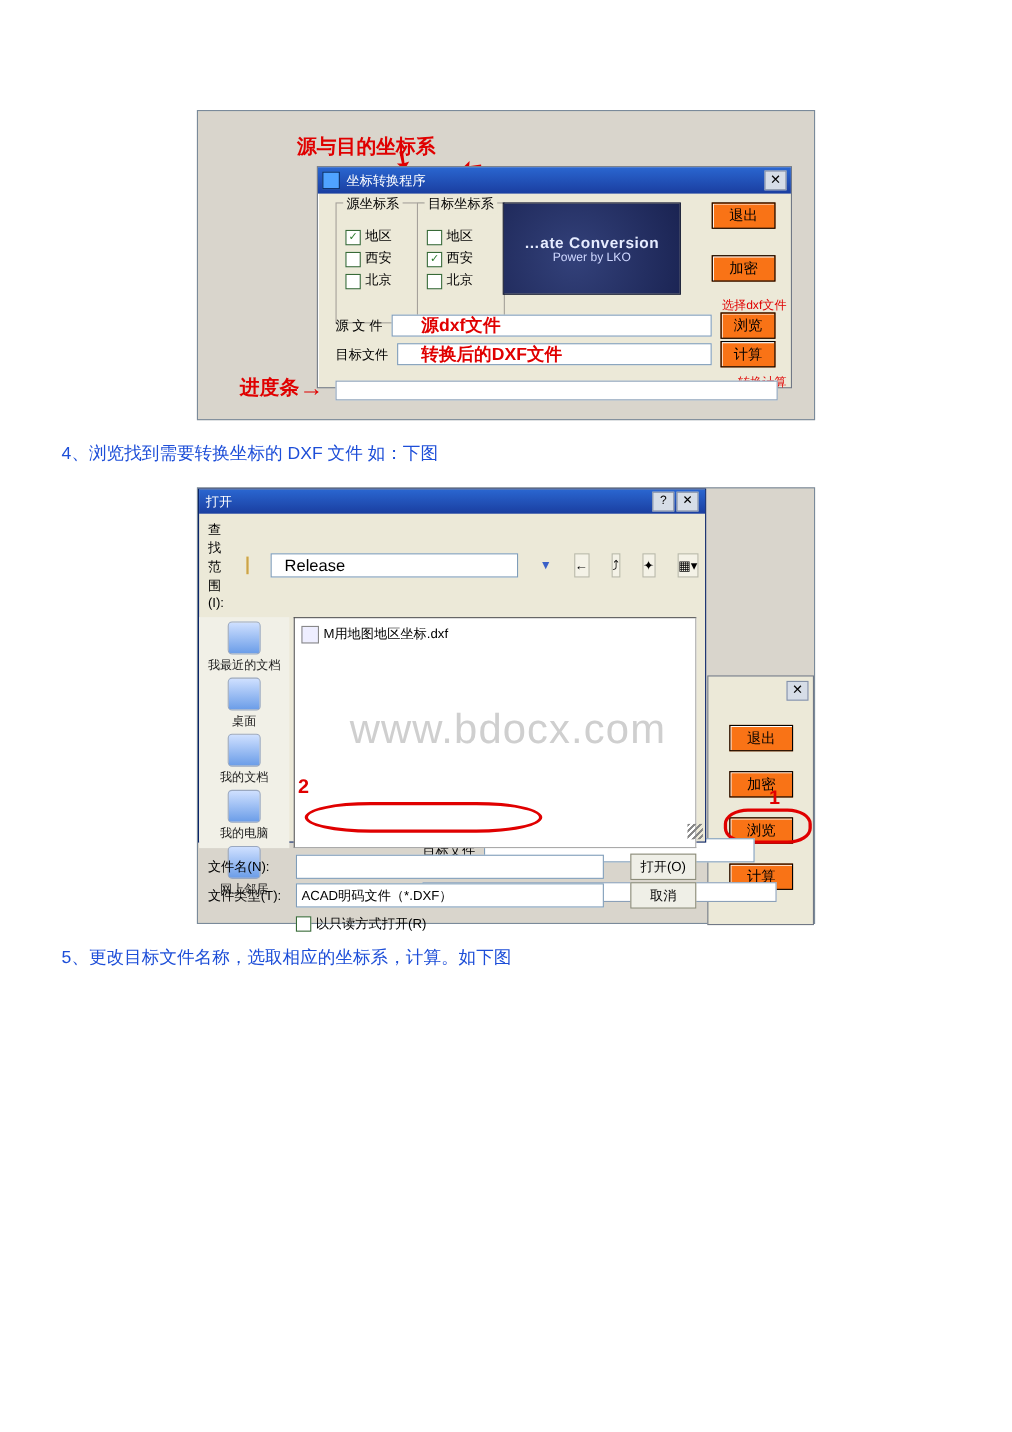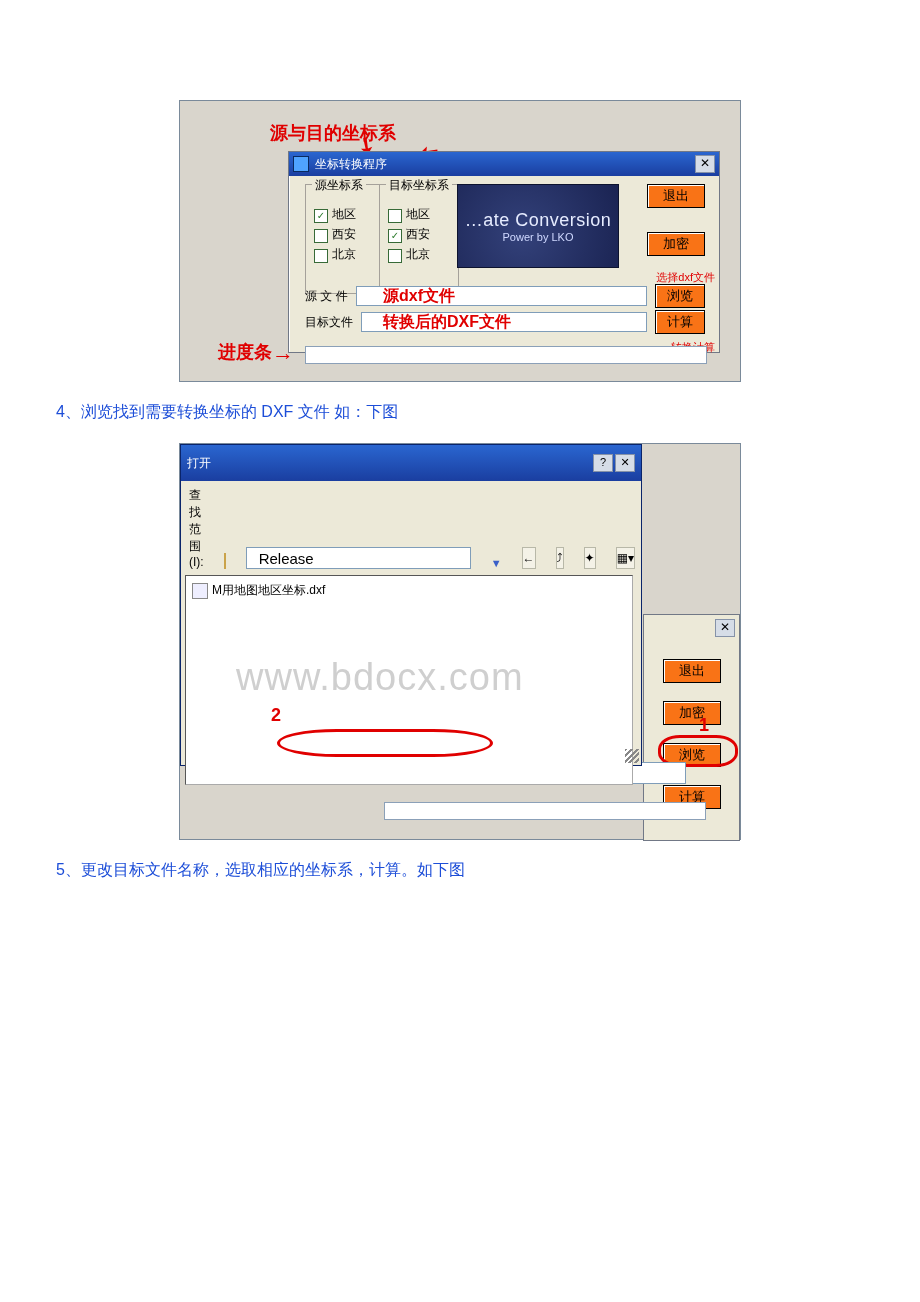--- a/index.html
+++ b/index.html
@@ -96,21 +96,21 @@
   .decor {
     position: absolute;
     left: 168px; top: 8px;
     width: 160px; height: 82px;
     background: radial-gradient(circle at 40% 60%, #33417a, #1a2352);
     color: #cfd8ff;
     font-size: 11px;
     display:flex; flex-direction:column; align-items:center; justify-content:center;
     border: 1px solid #0d132e;
   }
-  .decor .big { font-size: 18px; font-weight: normal; letter-spacing: 0.5px; color:#e6ecff;}
+  .decor .big { font-size: 14px; font-weight: bold; letter-spacing: 0.5px; color:#e6ecff;}
   .win1 .rbuttons { position:absolute; right: 12px; top: 8px; width: 60px; display:flex; flex-direction:column; gap:24px;}
   .wbtn {
     width: 56px; height: 22px;
     background: #f97316;
     border: 1px solid #000000;
     font-size: 13px;
     display:flex; align-items:center; justify-content:center;
     box-shadow: 1px 1px 0 #fff inset;
     cursor: default;
   }
@@ -223,34 +223,34 @@
 
   
   .dlg {
     position:absolute;
     left:0; top:0;
     width: 460px; height: 320px;
     background: #ece9d8;
     border: 1px solid #0a246a;
   }
   .dlg .dtitle {
-    height: 36px;
+    height: 22px;
     background: linear-gradient(#2a66d0,#1a3ea0);
     color:#fff; font-size:12px;
     display:flex; align-items:center; padding:0 6px;
   }
   .dlg .dtitle .right {
     margin-left:auto; display:flex; gap:2px;
   }
   .dlg .dtitle .winbtn {
     width:18px;height:16px;background:#d6dde7;border:1px solid #8592a8;
     font-size:11px;line-height:14px;text-align:center;color:#000;
   }
   .dlg .toolbar {
-    display:flex; align-items:flex-end; gap:20px;
+    display:flex; align-items:center; gap:20px;
     padding: 6px 8px;
     font-size:12px;
   }
   .dlg .toolbar select, .dlg .toolbar input.where {
     flex:1; height:20px; border:1px solid #7f9db9; background:#fff; font-size:15px; padding:0 12px;
   }
   .dlg .toolbar .tool {
     width:20px;height:20px;border:1px solid #b8b8a8;background:#f4f2e7;
     font-size:12px; display:flex;align-items:center;justify-content:center;
   }
@@ -452,28 +452,72 @@
         <span>查找范围(I):</span>
         <span style="width:14px;height:14px;border:1px solid #caa34a;background:#ffe9a8;display:inline-block"></span>
         <input class="where" value="Release" style="">
         <span style="color:#3a60c8;font-size:11px;">▼</span>
         <span class="tool">←</span>
         <span class="tool">⤴</span>
         <span class="tool">✦</span>
         <span class="tool">▦▾</span>
       </div>
       <div class="main">
+        <div class="places">
+          <div class="pitem">
+              <div class="picon"></div>
+              <span>我最近的文档</span>
+            </div>
+          <div class="pitem">
+              <div class="picon"></div>
+              <span>桌面</span>
+            </div>
+          <div class="pitem">
+              <div class="picon"></div>
+              <span>我的文档</span>
+            </div>
+          <div class="pitem">
+              <div class="picon"></div>
+              <span>我的电脑</span>
+            </div>
+          <div class="pitem">
+              <div class="picon"></div>
+              <span>网上邻居</span>
+            </div>
+        </div>
         <div class="filelist">
           <div class="fitem">
             <span class="ficon"></span>
             <span>M用地图地区坐标.dxf</span>
           </div>
           <div class="watermark">www.bdocx.com</div>
         </div>
       </div>
+      <div class="bottom">
+        <div class="brow">
+          <label>文件名(N):</label>
+          <div class="field">
+              <input class="combo" style="">
+            </div>
+          <div class="dbtn">打开(O)</div>
+        </div>
+        <div class="brow">
+          <label>文件类型(T):</label>
+          <div class="field">
+              <input class="combo" value="ACAD明码文件（*.DXF）" style="">
+            </div>
+          <div class="dbtn">取消</div>
+        </div>
+        <div class="brow">
+          <div class="readonly">
+            <span class="cb"></span>
+            <span>以只读方式打开(R)</span>
+          </div>
+        </div>
+      </div>
       <div class="redoval ov-type"></div>
       <div class="n2">2</div>
       <div class="resize"></div>
     </div>
   </div>
 
   <div class="bodytext">5、更改目标文件名称，选取相应的坐标系，计算。如下图</div>
 
 </div>
 

